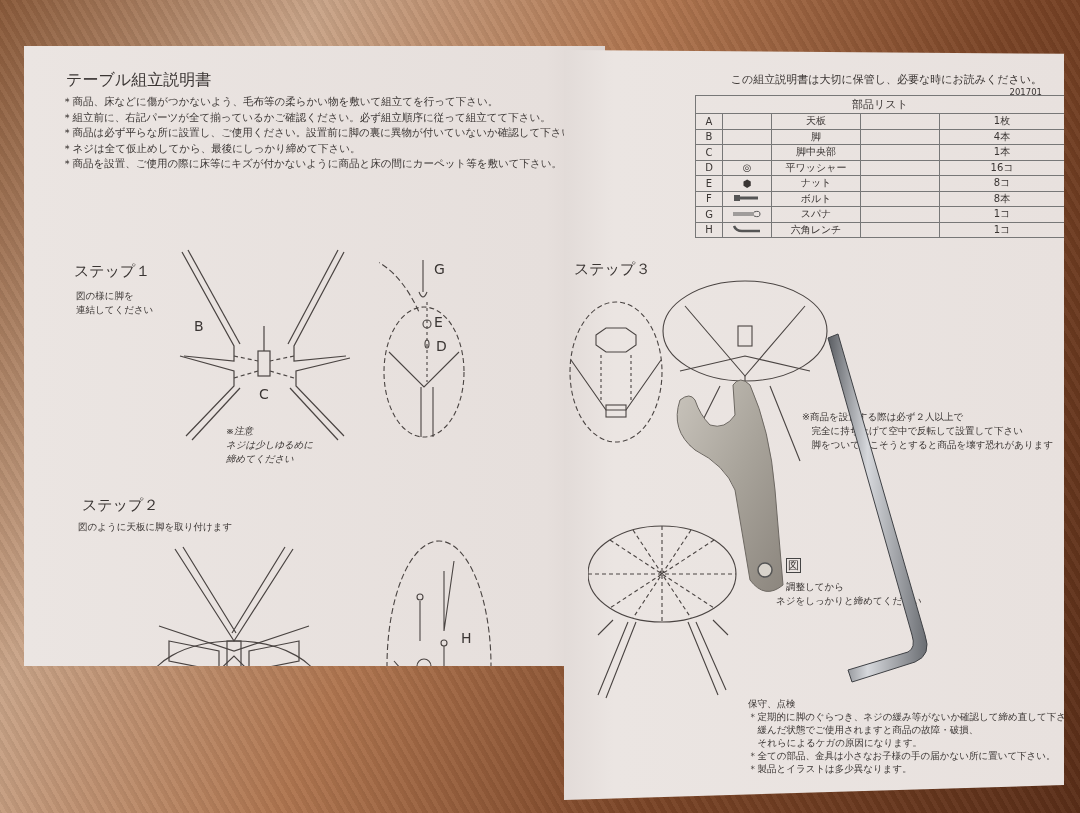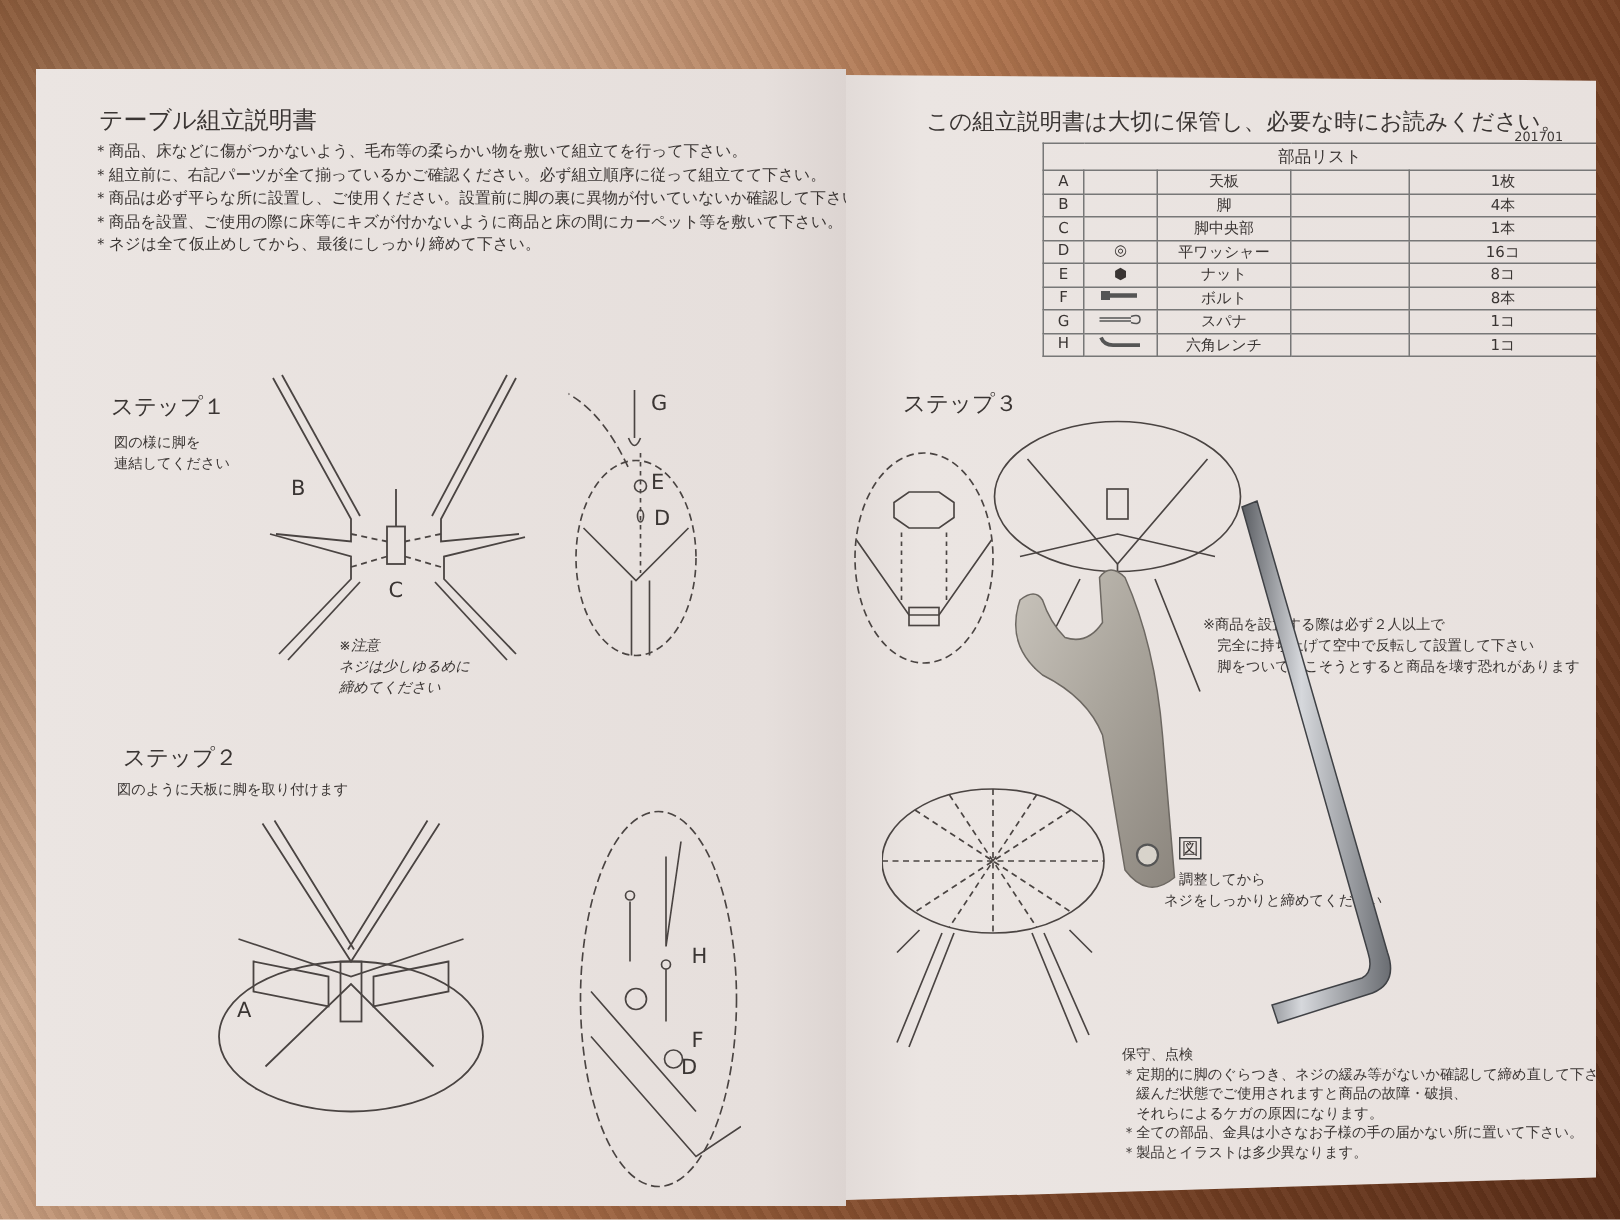--- a/index.html
+++ b/index.html
@@ -2,55 +2,55 @@
 <html><head>
 <meta charset="utf-8">
 <style>
   html,body{margin:0;padding:0;}
   body{width:1080px;height:813px;overflow:hidden;position:relative;
     font-family:"DejaVu Sans",sans-serif;
     background:linear-gradient(115deg,#8a5a3a 0%,#c9a488 22%,#b07650 45%,#7a4426 70%,#5a2e18 100%);}
   .wood{position:absolute;inset:0;
     background:repeating-linear-gradient(60deg,rgba(0,0,0,0.06) 0 2px,rgba(255,255,255,0.03) 2px 6px,rgba(0,0,0,0.04) 6px 9px);}
   .page{position:absolute;background:#e9e2df;color:#3a3533;}
-  .page-left{left:24px;top:46px;width:540px;height:758px;
+  .page-left{left:24px;top:46px;width:540px;height:620px;
     background:linear-gradient(90deg,#ebe5e2 0%,#e6dfdc 90%,#dcd4d1 100%);
-    clip-path:polygon(0 0,100% 0,100% 100%,0 100%);}
+    clip-path:polygon(0 0,100% 0,100% 100%,0 100%);padding-left:41px;}
   .page-right{left:564px;top:50px;width:500px;height:750px;
     background:linear-gradient(90deg,#e2dbd8 0%,#ebe5e2 10%,#e8e1de 100%);
     clip-path:polygon(0 0,100% 0.5%,100% 98%,0 100%);}
   .title{position:absolute;left:42px;top:24px;font-size:16px;color:#3a3533;}
   .notes{position:absolute;left:38px;top:48px;font-size:10.5px;line-height:15.5px;color:#3a3533;width:520px;}
   .notes div{white-space:nowrap;}
   .step-title{position:absolute;font-size:15px;color:#3a3533;}
   .step-desc{position:absolute;font-size:9.5px;line-height:14px;color:#3a3533;}
   .label{position:absolute;font-size:14px;color:#3a3533;}
   .small{position:absolute;font-size:9.5px;line-height:14px;color:#3a3533;white-space:nowrap;}
-  .keep{position:absolute;right:22px;top:22px;font-size:15px;color:#3a3533;}
+  .keep{position:absolute;right:22px;top:22px;font-size:11px;color:#3a3533;}
   .code{position:absolute;right:22px;top:37px;font-size:8.5px;color:#3a3533;margin-left:40px;}
   table.parts{position:absolute;left:131px;top:45px;width:370px;border-collapse:collapse;font-size:10px;color:#3a3533;}
   table.parts td,table.parts th{border:1px solid #777;padding:0 4px;height:14.5px;text-align:center;font-weight:normal;}
   table.parts th{height:17px;font-size:11px;}
   .maint{position:absolute;left:184px;top:647px;font-size:9.5px;line-height:13px;color:#3a3533;white-space:nowrap;}
   svg{position:absolute;}
   .tool{position:absolute;}
 </style>
 </head>
 <body>
 
 <div class="wood"></div>
 
 <div class="page page-left">
   <div class="title">テーブル組立説明書</div>
   <div class="notes">
     <div>＊商品、床などに傷がつかないよう、毛布等の柔らかい物を敷いて組立てを行って下さい。</div>
     <div>＊組立前に、右記パーツが全て揃っているかご確認ください。必ず組立順序に従って組立てて下さい。</div>
     <div>＊商品は必ず平らな所に設置し、ご使用ください。設置前に脚の裏に異物が付いていないか確認して下さい。</div>
+    <div>＊ネジは全て仮止めしてから、最後にしっかり締めて下さい。</div>
     <div>＊商品を設置、ご使用の際に床等にキズが付かないように商品と床の間にカーペット等を敷いて下さい。</div>
-    <div>＊ネジは全て仮止めしてから、最後にしっかり締めて下さい。</div>
   </div>
 
   <div class="step-title" style="left:50px;top:216px;">ステップ１</div>
   <div class="step-desc" style="left:52px;top:243px;">
     <div>図の様に脚を</div>
     <div>連結してください</div>
   </div>
   <svg style="left:150px;top:200px;" width="200" height="210" viewBox="0 0 200 210">
     <g fill="none" stroke="#4a4442" stroke-width="1.2">
       <path d="M8 6 L60 100 L60 115 L10 110"></path>
@@ -189,21 +189,21 @@
           <td><svg style="position:static" width="30" height="10">
               <path d="M2 2 Q4 7 10 7 L28 7" stroke="#555" stroke-width="2.5" fill="none"></path>
             </svg></td>
           <td>六角レンチ</td>
           <td></td>
           <td>1コ</td>
         </tr>
   </tbody>
     </table>
 
-  <div class="step-title" style="left:10px;top:210px;margin-left:28px;">ステップ３</div>
+  <div class="step-title" style="left:10px;top:210px;">ステップ３</div>
   <svg style="left:2px;top:250px;" width="100" height="145" viewBox="0 0 100 145">
     <g fill="none" stroke="#4a4442" stroke-width="1.1">
       <ellipse cx="50" cy="72" rx="46" ry="70" stroke-dasharray="5 3"></ellipse>
       <polygon points="30,35 40,28 60,28 70,35 70,45 60,52 40,52 30,45"></polygon>
       <path d="M35 55 L35 100 M65 55 L65 100" stroke-dasharray="3 3"></path>
       <path d="M5 60 L40 110 L60 110 L95 60"></path>
       <rect x="40" y="105" width="20" height="12"></rect>
     </g>
   </svg>
   <svg style="left:96px;top:226px;" width="175" height="195" viewBox="0 0 175 195">

